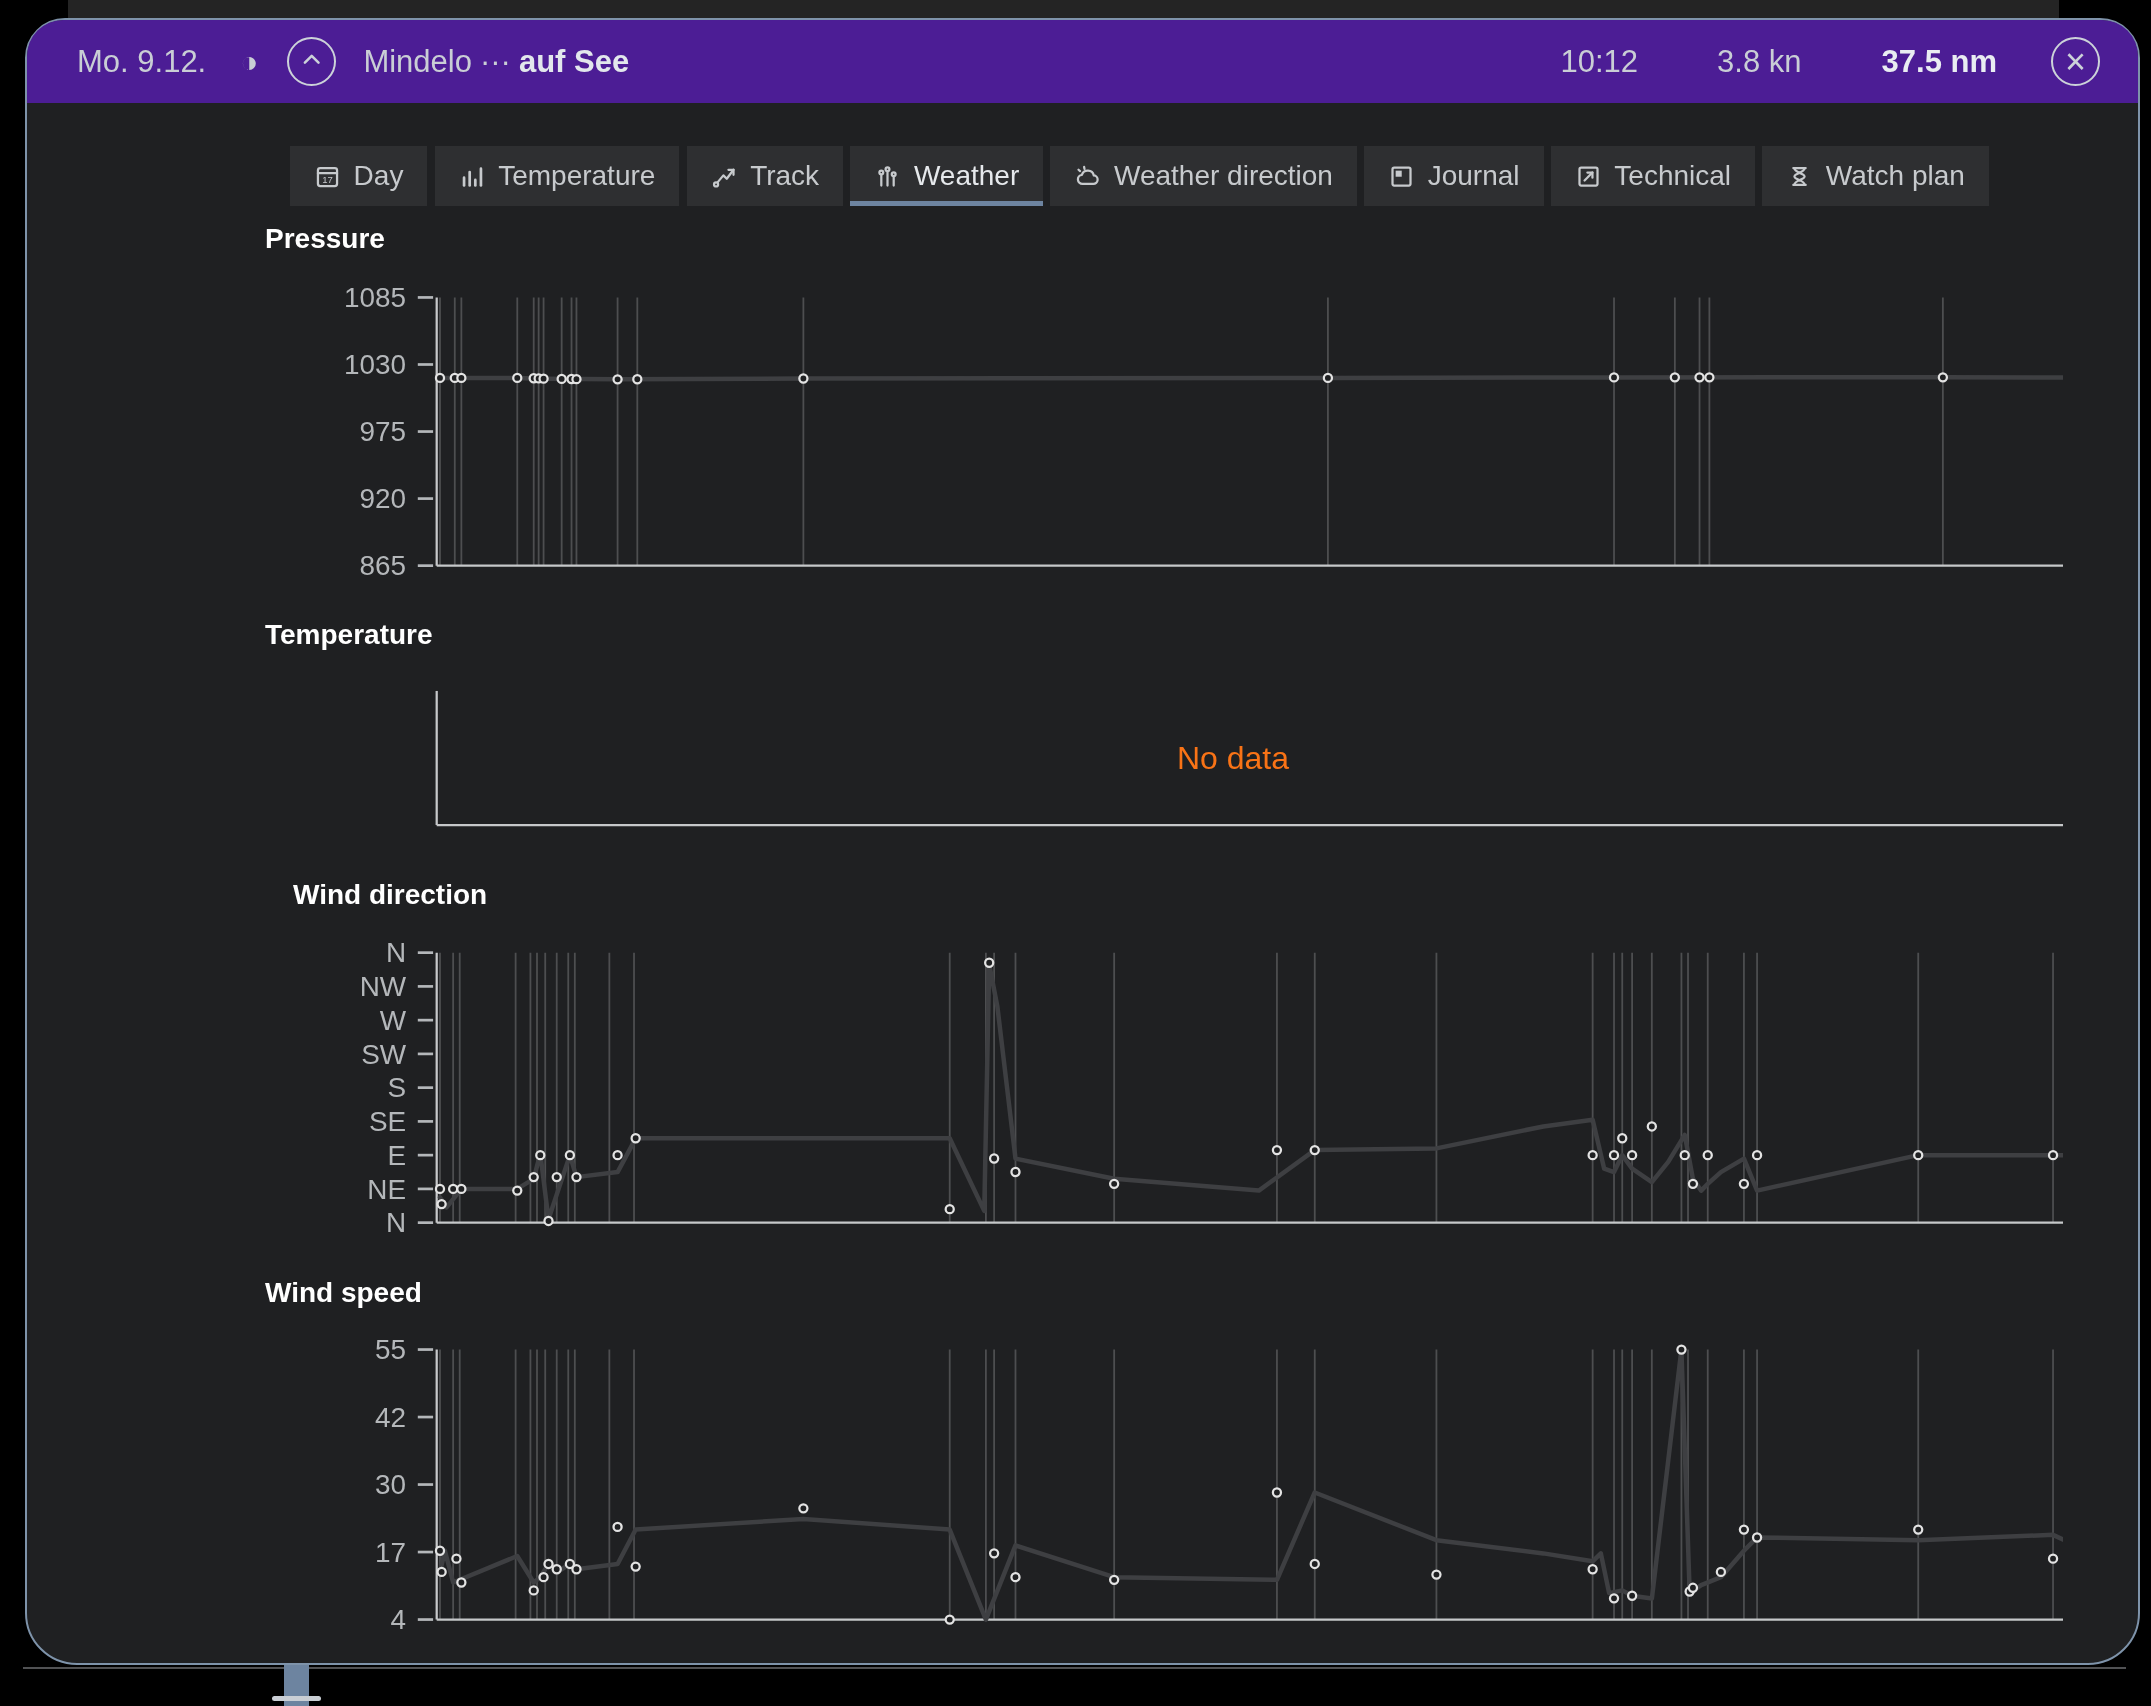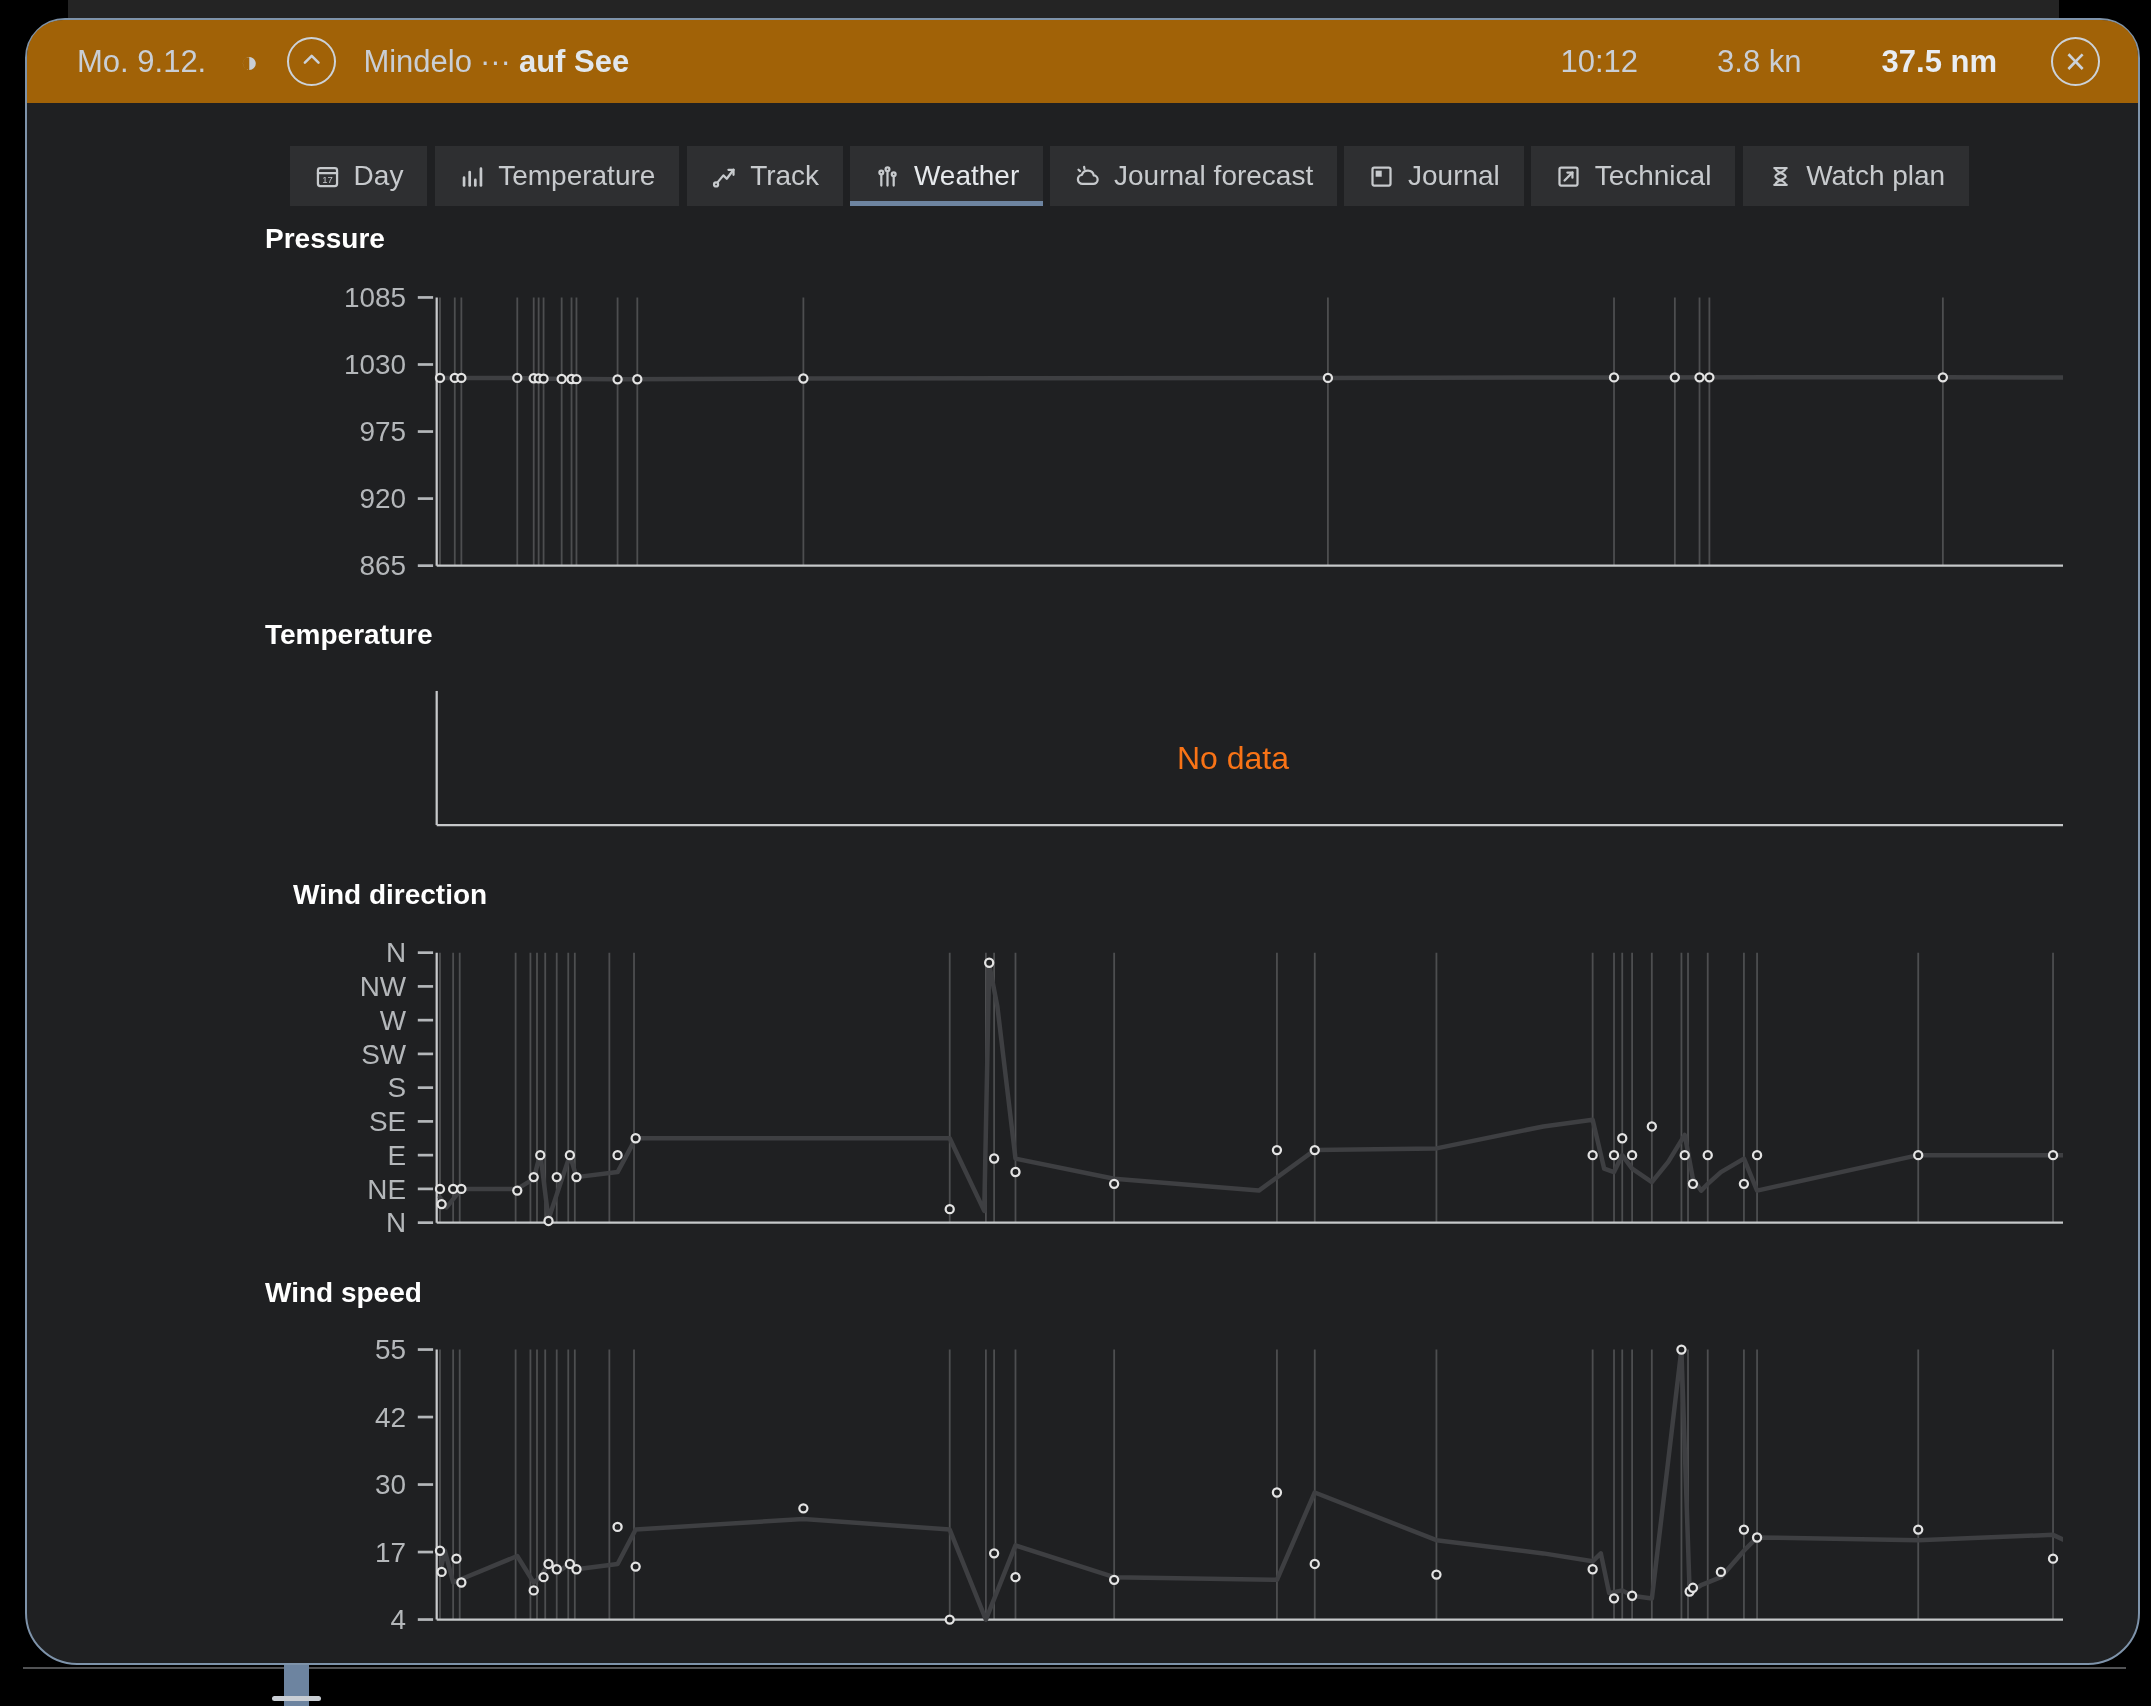--- a/index.html
+++ b/index.html
@@ -10,21 +10,21 @@
   #top-strip{left:68px;top:0;width:1991px;height:25px;background:#242424;}
   #bottom-line{left:23.4px;top:1667px;width:2103px;height:1.8px;background:#515254;}
   #bottom-handle{left:284px;top:1665px;width:25px;height:41px;background:#6d84a0;}
   #bottom-handle-dash{left:272px;top:1696px;width:49px;height:4.5px;background:#c9ced4;border-radius:2.7px;}
 
   
   #panel{left:25px;top:18px;width:2115px;height:1647px;background:#1f2022;
          border:2.7px solid #7e93aa;border-radius:40px 40px 52px 52px;box-sizing:border-box;}
 
   
-  #header{left:0;top:0;width:100%;height:83px;background:#a16207;
+  #header{left:0;top:0;width:100%;height:83px;background:#4c1d95;
           border-radius:36px 36px 0 0;display:flex;align-items:center;box-sizing:border-box;
           padding:0 38px 0 50px;color:#c9ced5;font-size:31px;}
   #moon{margin-left:34px;font-size:30px;color:#c9ced5;line-height:1;}
   #collapse-btn{margin-left:29px;width:49px;height:49px;border:2.7px solid #ccd2d9;border-radius:50%;
           background:transparent;display:flex;align-items:center;justify-content:center;cursor:pointer;}
   #route-title{margin-left:27px;display:flex;align-items:center;gap:8px;}
   #route-title .bold{font-weight:bold;color:#e2e7ec;}
   #header-right{margin-left:auto;display:flex;align-items:center;}
   #time-label{margin-right:0;}
   #speed-label{margin-left:79px;}
@@ -124,21 +124,21 @@
       <span>Weather</span>
     </button>
     <button class="tab">
       <span class="ticon">
         <svg width="27" height="27" viewBox="0 0 24 24" fill="none" stroke="currentColor" stroke-width="2" stroke-linecap="round" stroke-linejoin="round">
             <path d="M7.5 18.5 a4 4 0 0 1 -0.5 -7.97 A5.5 5.5 0 0 1 17.6 11.1 a3.6 3.6 0 0 1 -0.6 7.4 z"></path>
             <line x1="4" y1="6" x2="5.4" y2="7.2"></line>
             <line x1="9" y1="3.5" x2="9.3" y2="5.2"></line>
           </svg>
       </span>
-      <span>Journal forecast</span>
+      <span>Weather direction</span>
     </button>
     <button class="tab">
       <span class="ticon">
         <svg width="27" height="27" viewBox="0 0 24 24" fill="none" stroke="currentColor" stroke-width="2">
             <rect x="4" y="4" width="16" height="16" rx="1.5"></rect>
             <rect x="6.8" y="6.8" width="5.4" height="5.4" fill="currentColor" stroke="none"></rect>
           </svg>
       </span>
       <span>Journal</span>
     </button>

